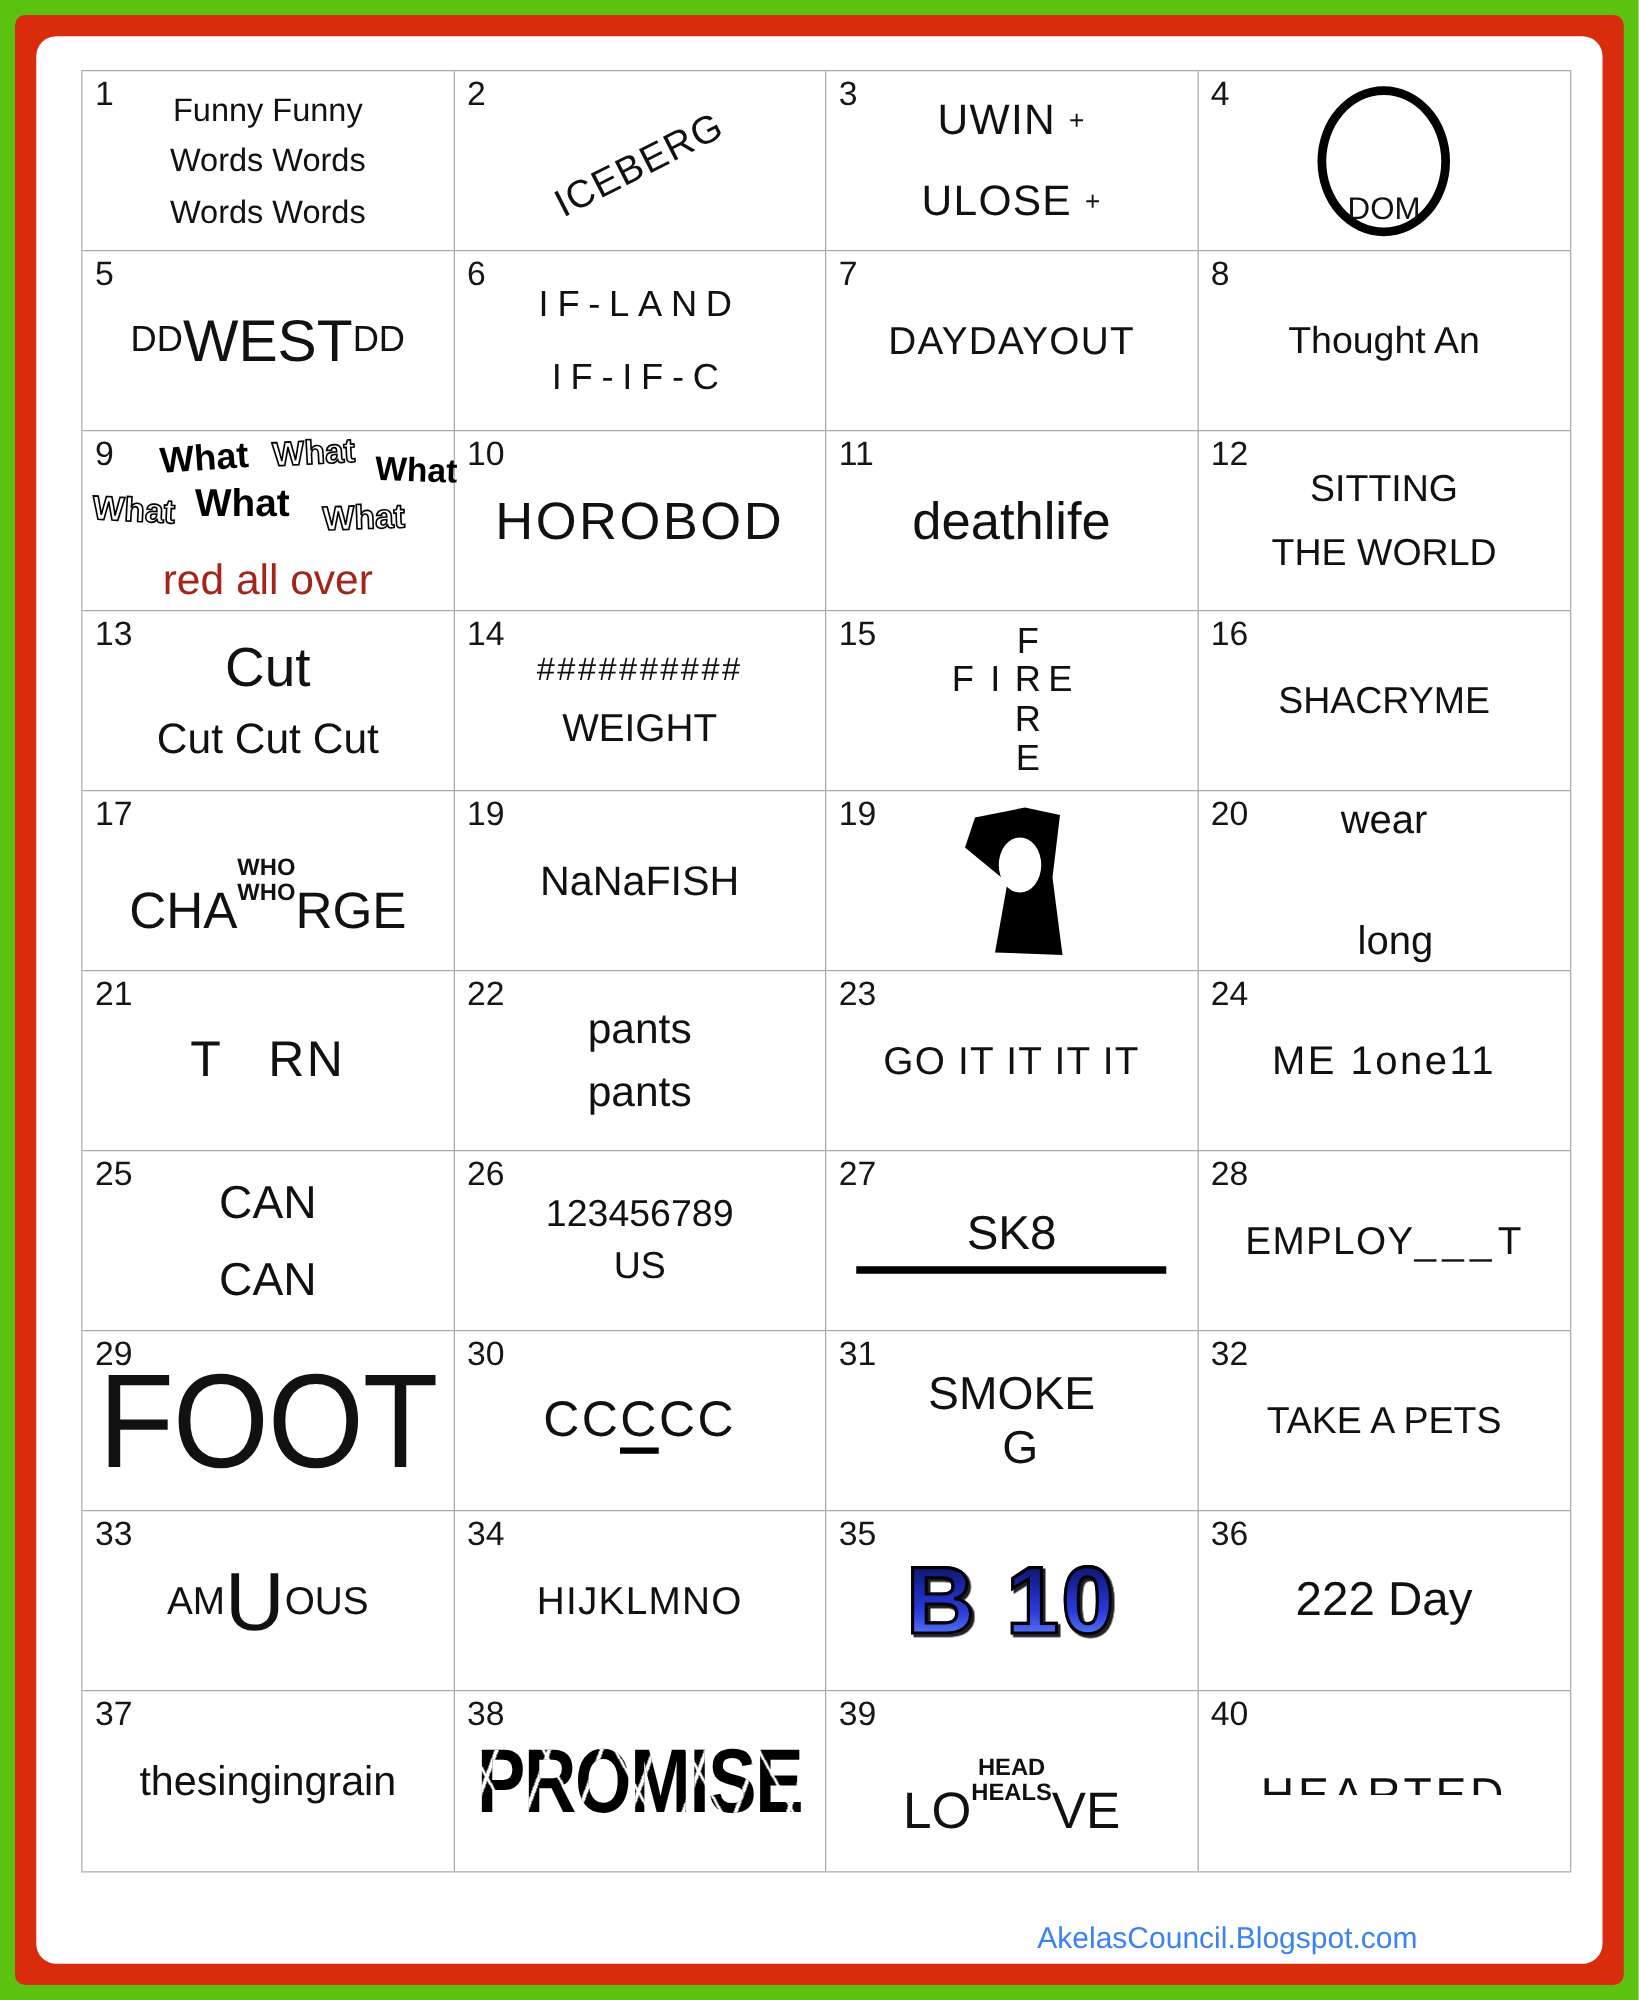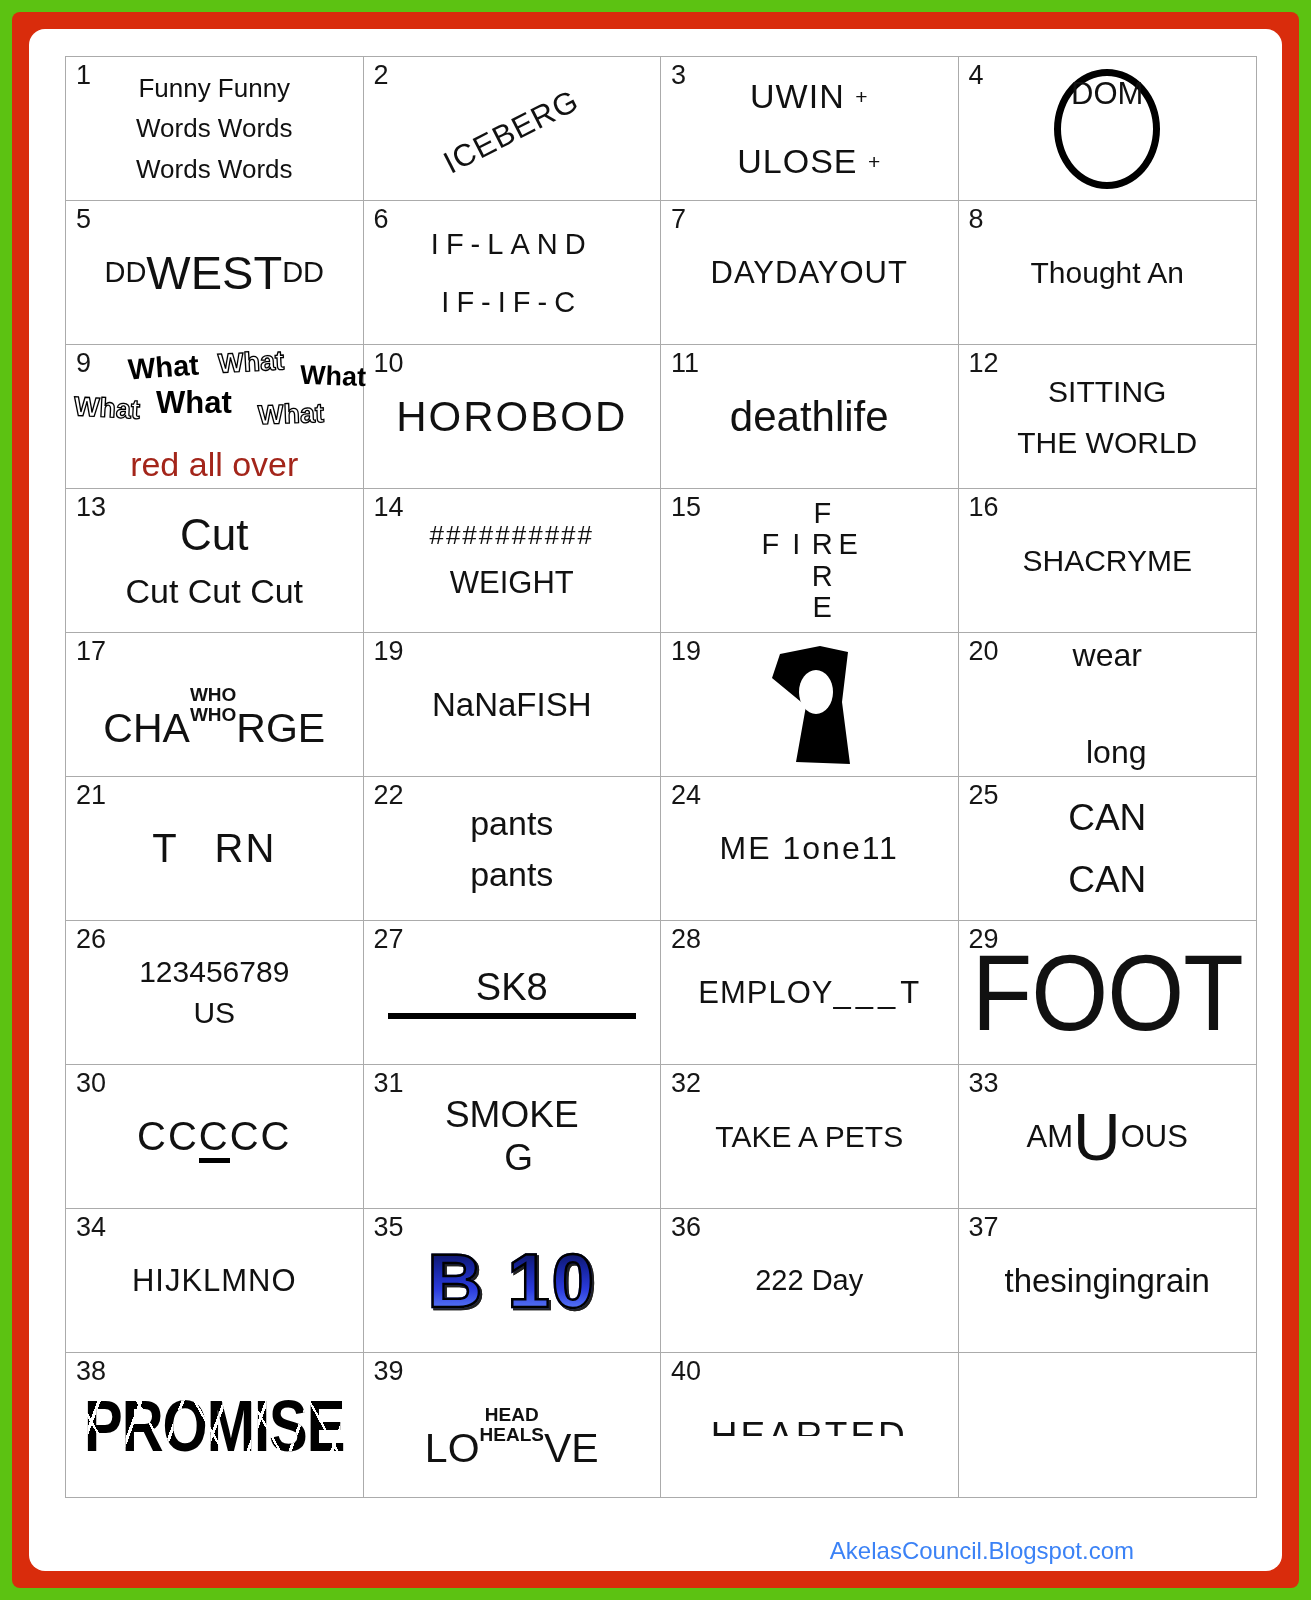--- a/index.html
+++ b/index.html
@@ -29,21 +29,21 @@
     height:100%; display:flex; flex-direction:column;
     align-items:center; justify-content:center; text-align:center;
   }
   .row { display:flex; align-items:center; justify-content:center; }
 
   .t26 { font-size:26px; line-height:1.55; }
   .iceberg { font-size:31px; letter-spacing:1px; transform:rotate(-27deg); display:inline-block; margin-top:6px; }
   .uwin { font-size:34px; line-height:1.9; letter-spacing:1px; }
   .plus { font-size:21px; vertical-align:4px; }
   .oval { width:92px; height:106px; border:7px solid #000; border-radius:50%;
-          display:flex; align-items:flex-start; justify-content:center; font-size:31px; }
+          display:flex; align-items:flex-end; justify-content:center; font-size:25px; }
   .ddsmall { font-size:29px; } .ddbig { font-size:47px; }
   .ifland { font-size:29px; letter-spacing:7px; line-height:2.0; }
   .t31 { font-size:31px; letter-spacing:1px; }
   .t30 { font-size:30px; }
 
   .what { position:absolute; font-size:27px; font-weight:600; white-space:nowrap; }
   .what.solid { color:#000; }
   .what.outline { color:#fff; -webkit-text-stroke:1.3px #000; text-shadow:0 0 1px #000; }
   .redline { position:absolute; bottom:4px; left:0; width:100%; text-align:center;
              font-size:34px; color:#a3251a; }
@@ -87,21 +87,21 @@
   .amu .side { font-size:31px; } .amu .big { font-size:66px; font-weight:500; }
 
   .b10 {
     font-size:76px; font-weight:800; letter-spacing:2px;
     background-color:#2b3bdd;
     background-image:linear-gradient(180deg,#0a0a2e 0%,#16249e 35%,#2b3bdd 60%,#5a7bf7 85%,#2b3bdd 100%);
     -webkit-background-clip:text; background-clip:text; color:transparent;
     -webkit-text-stroke:2.5px #000;
     filter:drop-shadow(2px 2px 0 #222);
   }
-  .t222 { font-size:29px; }
+  .t222 { font-size:38px; }
   .singing { font-size:33px; }
   .promise {
     font-size:58px; font-weight:900; letter-spacing:-1px; transform:scaleY(1.25);
     background-color:#000;
     background-image:
       repeating-linear-gradient(115deg, rgba(0,0,0,0) 0 18px, #fff 18px 21px, rgba(0,0,0,0) 21px 38px),
       repeating-linear-gradient(55deg,  rgba(0,0,0,0) 0 26px, #fff 26px 28px, rgba(0,0,0,0) 28px 47px);
     -webkit-background-clip:text; background-clip:text; color:transparent;
   }
   .hearted-clip { height:21px; overflow:hidden; }
@@ -298,20 +298,26 @@
     </div>
 
     <div class="cell">
       <span class="num">22</span>
       <div class="content pants">
         <span>pants</span>
         <span>pants</span>
       </div>
     </div>
 
+    <div class="cell">
+      <span class="num">23</span>
+      <div class="content t31">
+        <span>GO IT IT IT IT</span>
+      </div>
+    </div>
 
     <div class="cell">
       <span class="num">24</span>
       <div class="content t32">
         <span>ME 1one11</span>
       </div>
     </div>
 
     <div class="cell">
       <span class="num">25</span>

